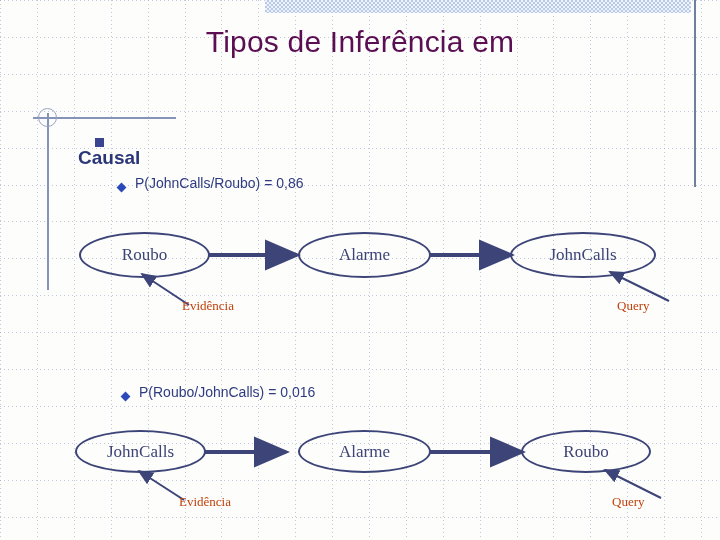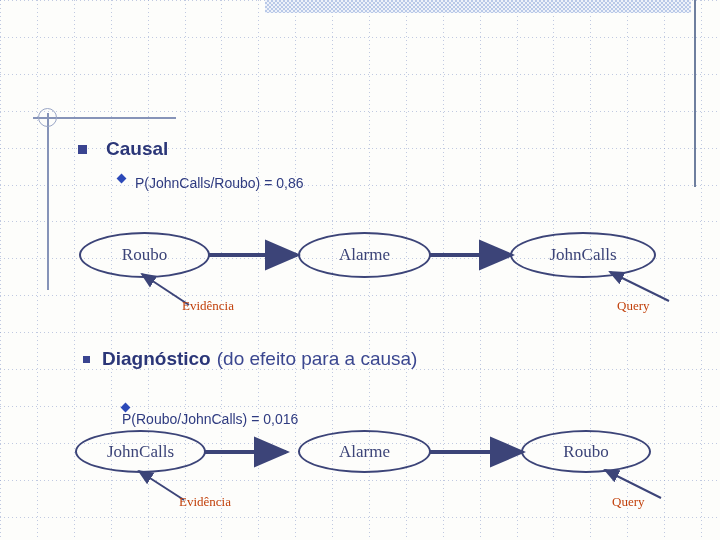--- a/index.html
+++ b/index.html
@@ -104,20 +104,21 @@
   .title .l2 { display: block; }
 
   
   .bullet-l1 {
     position: absolute;
     display: flex;
     align-items: center;
     color: #2f3b80;
     font-size: 19px;
     white-space: nowrap;
+    flex-direction: column;
   }
   .bullet-l1 .marker {
     display: inline-block;
     width: 9px;
     height: 9px;
     background: #3a4490;
     margin-right: 19px;
     flex: none;
   }
   .bullet-l1 .marker.small {
@@ -131,21 +132,21 @@
   }
   .bullet-l1 .rest {
     font-weight: normal;
     color: #3b4790;
     margin-left: 6px;
   }
 
   .bullet-l2 {
     position: absolute;
     display: flex;
-    align-items: flex-start;
+    align-items: flex-end;
     color: #2f3b80;
     font-size: 14px;
     white-space: nowrap;
   }
   .bullet-l2 .marker {
     display: inline-block;
     width: 7px;
     height: 7px;
     background: #2c49b8;
     transform: rotate(45deg);
@@ -232,20 +233,21 @@
     </div>
 
   <div class="top-band"></div>
   <div class="band-rule"></div>
 
   <div class="left-h-rule"></div>
   <div class="left-v-rule"></div>
   <div class="left-circle"></div>
 
   <div class="title">
+    <span class="l1">Tipos de Inferência em</span>
   </div>
 
   <div class="bullet-l1" style="left:78px; top:138px;">
     <span class="marker"></span>
     <span class="strong">Causal</span>
   </div>
 
   <div class="bullet-l2" style="left:118px; top:175px;">
     <span class="marker"></span>
     <span>P(JohnCalls/Roubo) = 0,86</span>
@@ -274,27 +276,22 @@
       <span>Alarme</span>
     </div>
     <div class="node" style="left:501px; top:10px; width:146px; height:46px;">
       <span>JohnCalls</span>
     </div>
 
     <div class="ann-label" style="left:173px; top:76px;">Evidência</div>
     <div class="ann-label" style="left:608px; top:76px;">Query</div>
   </div>
 
-  <div class="bullet-l1" style="left:83px; top:348px;">
-    <span class="marker small"></span>
-    <span class="strong">Diagnóstico</span>
-    <span class="rest">(do efeito para a causa)</span>
-  </div>
-
-  <div class="bullet-l2" style="left:122px; top:404px;flex-direction:column;">
+
+  <div class="bullet-l2" style="left:122px; top:384px;">
     <span class="marker"></span>
     <span>P(Roubo/JohnCalls) = 0,016</span>
   </div>
 
   <div class="diagram" style="top:424px;">
     <svg viewBox="0 0 720 110">
       <line x1="196" y1="28" x2="277" y2="28" stroke="#3c4478" stroke-width="4" marker-end="url(#ah1)"></line>
       <line x1="421" y1="28" x2="513" y2="28" stroke="#3c4478" stroke-width="4" marker-end="url(#ah1)"></line>
       <line x1="175" y1="76" x2="130" y2="47" stroke="#3c4478" stroke-width="2" marker-end="url(#ah2)"></line>
       <line x1="652" y1="74" x2="596" y2="46" stroke="#3c4478" stroke-width="2" marker-end="url(#ah2)"></line>

